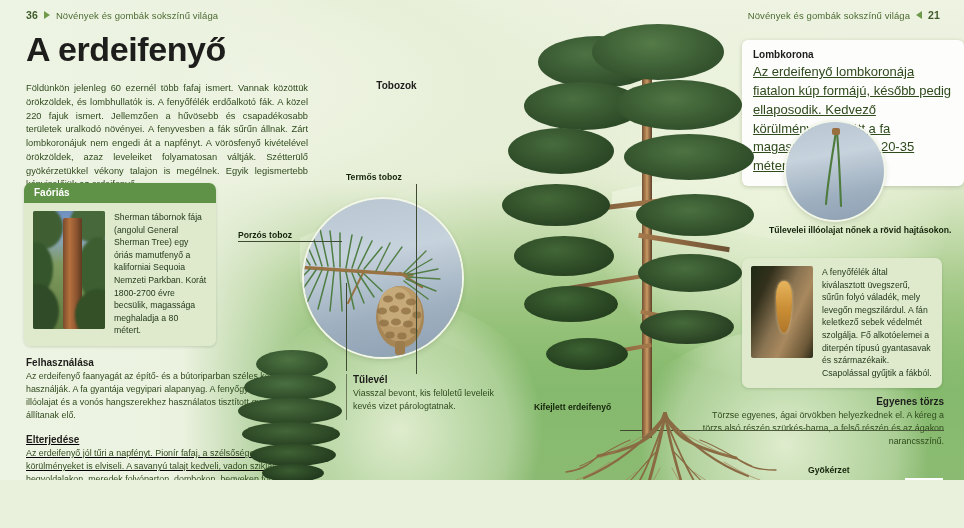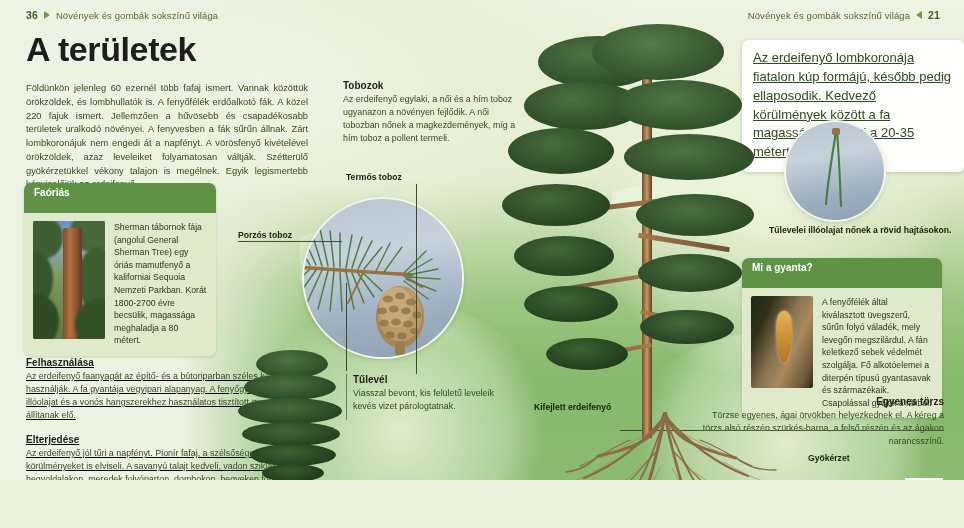--- a/index.html
+++ b/index.html
@@ -72,21 +72,21 @@
     margin:0;font-size:8.9px;line-height:1.46;color:#2f4a1d;
   }
 
   
   .infobox{
     position:absolute;border-radius:7px;overflow:hidden;
     box-shadow:0 1px 3px rgba(40,60,20,.18);
   }
   .infobox .bar{
     background:#5f9246;color:#fff;font-weight:bold;font-size:10px;
-    padding:4px 10px 15px 10px;
+    padding:4px 10px 5px 10px;
   }
   .infobox .body{
     background:#dfeacd;padding:8px 9px 9px 9px;display:flex;gap:9px;
   }
   .infobox .body p{
     margin:0;font-size:8.7px;line-height:1.45;color:#24391a;
   }
   .thumb{
     flex:0 0 auto;border-radius:2px;overflow:hidden;position:relative;
   }
@@ -165,61 +165,60 @@
     <span class="pageno">36</span>
     <span class="tri r"></span>
     <span>Növények és gombák sokszínű világa</span>
   </div>
   <div class="runhead right">
     <span>Növények és gombák sokszínű világa</span>
     <span class="tri l"></span>
     <span class="pageno">21</span>
   </div>
 
-  <div class="title">A területek</div>
+  <div class="title">A erdeifenyő</div>
 
   <div class="lead">Földünkön jelenleg 60 ezernél több fafaj ismert. Vannak közöttük örökzöldek, és lombhullatók is. A fenyőfélék erdőalkotó fák. A közel 220 fajuk ismert. Jellemzően a hűvösebb és csapadékosabb területek uralkodó növényei. A fenyvesben a fák sűrűn állnak. Zárt lombkoronájuk nem engedi át a napfényt. A vörösfenyő kivételével örökzöldek, azaz leveleiket folyamatosan váltják. Szétterülő gyökérzetükkel vékony talajon is megélnek. Egyik legismertebb képviselőjük az erdeifenyő.</div>
 
-  <div class="blk" style="left:343px;top:80px;width:175px;">
+  <div class="blk" style="left:309px;top:80px;width:175px;text-align:center;">
     <h4>Tobozok</h4>
-    <p>Az erdeifenyő egylaki, a női és a hím toboz ugyanazon a növényen fejlődik. A női tobozban nőnek a magkezdemények, míg a hím toboz a pollent termeli.</p>
   </div>
 
   <div class="infobox" style="left:24px;top:183px;width:192px;">
     <div class="bar">Faóriás</div>
     <div class="body">
       <div class="thumb sequoia">
         <div class="foli" style="left:-14%;top:-4%;width:56%;height:36%;background:#3f5f33;"></div>
         <div class="foli" style="left:52%;top:-8%;width:62%;height:34%;background:#47683a;"></div>
         <div class="foli" style="left:-20%;top:26%;width:48%;height:46%;background:#35562c;"></div>
         <div class="foli" style="left:62%;top:22%;width:56%;height:54%;background:#3c5e31;"></div>
         <div class="trunk"></div>
         <div class="foli" style="left:-24%;top:62%;width:60%;height:46%;background:#2f4b27;"></div>
         <div class="foli" style="left:58%;top:66%;width:66%;height:44%;background:#335027;"></div>
       </div>
       <p>Sherman tábornok fája (angolul General Sherman Tree) egy óriás mamutfenyő a kaliforniai Sequoia Nemzeti Parkban. Korát 1800-2700 évre becsülik, magassága meghaladja a 80 métert.</p>
     </div>
   </div>
 
-  <div class="blk" style="left:26px;top:357px;width:262px;text-decoration:underline;">
+  <div class="blk" style="left:26px;top:357px;width:262px;">
     <h4>Felhasználása</h4>
     <p>Az erdeifenyő faanyagát az építő- és a bútoriparban széles körben használják. A fa gyantája vegyipari alapanyag. A fenyőgyantából illóolajat és a vonós hangszerekhez használatos tisztított gyantát állítanak elő.</p>
   </div>
 
   <div class="blk" style="left:26px;top:434px;width:262px;text-decoration:underline;">
     <h4>Elterjedése</h4>
     <p>Az erdeifenyő jól tűri a napfényt. Pionír fafaj, a szélsőséges körülményeket is elviseli. A savanyú talajt kedveli, vadon sziklás hegyoldalakon, meredek folyóparton, dombokon, hegyeken fordul elő.</p>
   </div>
 
   <div class="infobox white" style="left:742px;top:40px;width:200px;">
+    <h4>Lombkorona</h4>
     <p>Az erdeifenyő lombkoronája fiatalon kúp formájú, később pedig ellaposodik. Kedvező körülmények között a fa magassága elérheti a 20-35 métert.</p>
   </div>
 
   <div class="infobox" style="left:742px;top:258px;width:200px;">
-    <div class="bar">Mi a gyanta?</div>
     <div class="body">
       <div class="thumb resin">
         <div class="drop"></div>
       </div>
       <p>A fenyőfélék által kiválasztott üvegszerű, sűrűn folyó váladék, mely levegőn megszilárdul. A fán keletkező sebek védelmét szolgálja. Fő alkotóelemei a diterpén típusú gyantasavak és származékaik. Csapolással gyűjtik a fákból.</p>
     </div>
   </div>
 
   <div class="vrule" style="left:346px;top:374px;height:46px;"></div>
   <div class="blk" style="left:353px;top:374px;width:150px;">
@@ -389,21 +388,21 @@
 
   <div class="callout" style="left:238px;top:230px;">Porzós toboz</div>
   <div class="leader h" style="left:238px;top:241px;width:104px;"></div>
 
   <div class="leader v" style="left:346px;top:283px;height:88px;"></div>
 
   <div class="callout" style="left:534px;top:402px;">Kifejlett erdeifenyő</div>
 
   <div class="callout" style="left:299px;top:482px;">Nemzeti erdeifenyő</div>
 
-  <div class="callout" style="left:808px;top:453px;">Gyökérzet</div>
+  <div class="callout" style="left:808px;top:465px;">Gyökérzet</div>
   <div class="rule" style="left:700px;top:484px;width:196px;"></div>
 
   <div class="qr" style="left:905px;top:478px;">
     <svg width="32" height="32" viewBox="0 0 21 21" shape-rendering="crispEdges">
       <rect width="21" height="21" fill="#fff"></rect>
       <g fill="#111">
         <path d="M0 0h7v7H0zM1 1v5h5V1z"></path>
           <rect x="2" y="2" width="3" height="3"></rect>
         <path d="M14 0h7v7h-7zM15 1v5h5V1z"></path>
           <rect x="16" y="2" width="3" height="3"></rect>

